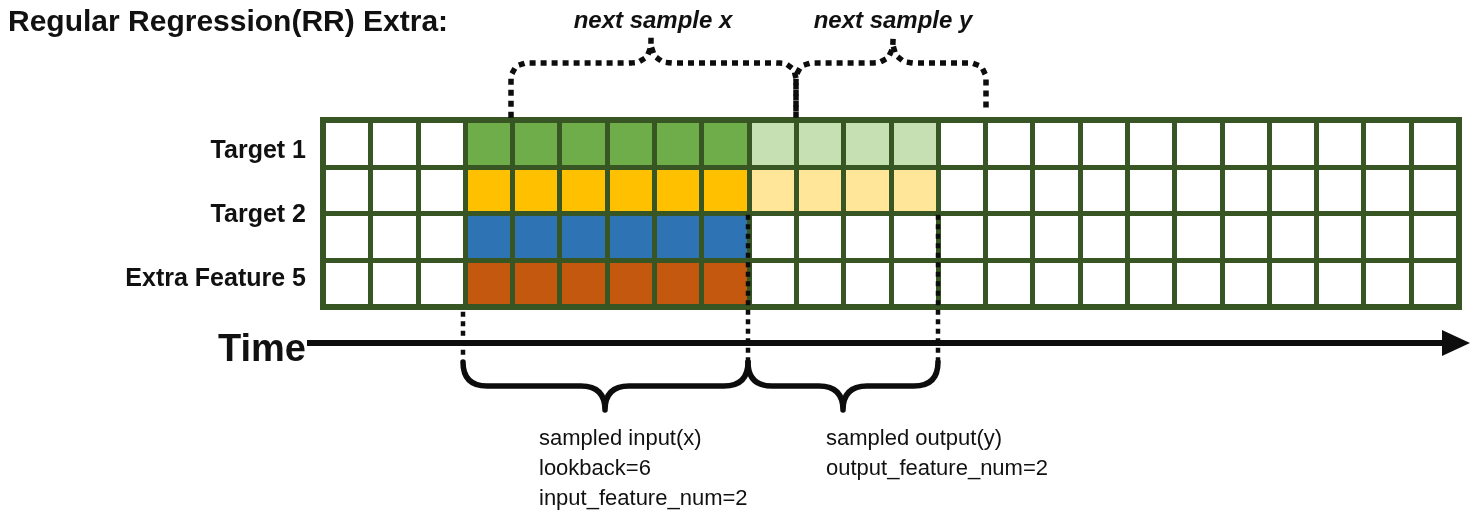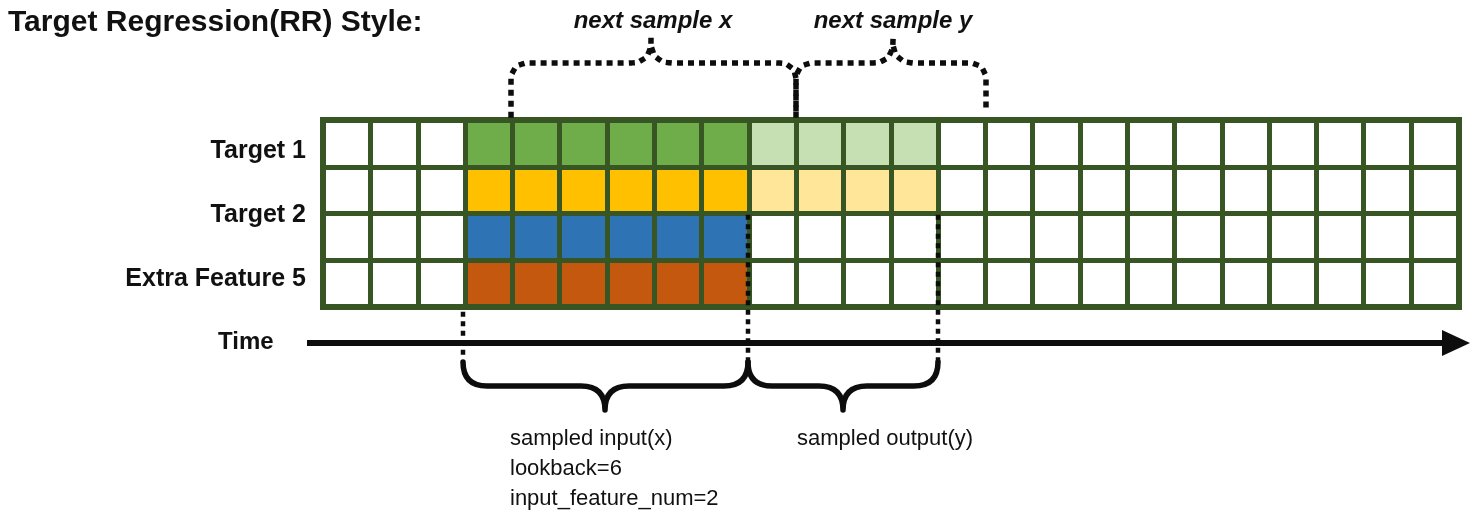--- a/index.html
+++ b/index.html
@@ -29,34 +29,34 @@
   .overlay {
     position:absolute; left:0; top:0; width:1476px; height:516px;
     z-index:2; pointer-events:none;
   }
   .lbl-italic {
     position:absolute; top:6px; transform:translateX(-50%);
     font-size:24px; font-style:italic; font-weight:600; white-space:nowrap; z-index:3;
   }
   .time-label {
     position:absolute; left:218px; top:327px;
-    font-size:24px; font-weight:bold; z-index:3;
+    font-size:38px; font-weight:bold; z-index:3;
   }
   .annotation {
     position:absolute; top:423px; font-size:22px; font-weight:500;
     line-height:30px; white-space:nowrap; z-index:3;
   }
-  .annotation div { white-space:nowrap; }
+  .annotation div { white-space:nowrap;margin-left:29px; }
 </style>
 </head>
 <body>
 
 <div class="canvas">
 
-  <div class="title">Target Regression(RR) Style:</div>
+  <div class="title">Regular Regression(RR) Extra:</div>
 
   <div class="lbl-italic" style="left:893px;">next sample y</div>
   <div class="lbl-italic" style="left:653px;">next sample x</div>
 
   <div class="row-labels">
     <div class="row-label">Target 1</div>
     <div class="row-label">Target 2</div>
     <div class="row-label">Extra Feature 5</div>
   </div>
 
@@ -180,15 +180,16 @@
   </svg>
 
   <div class="annotation" style="left:510px;">
     <div>sampled input(x)</div>
     <div>lookback=6</div>
     <div>input_feature_num=2</div>
   </div>
 
   <div class="annotation" style="left:797px;">
     <div>sampled output(y)</div>
+    <div>output_feature_num=2</div>
   </div>
 
 </div>
 
 </body></html>

